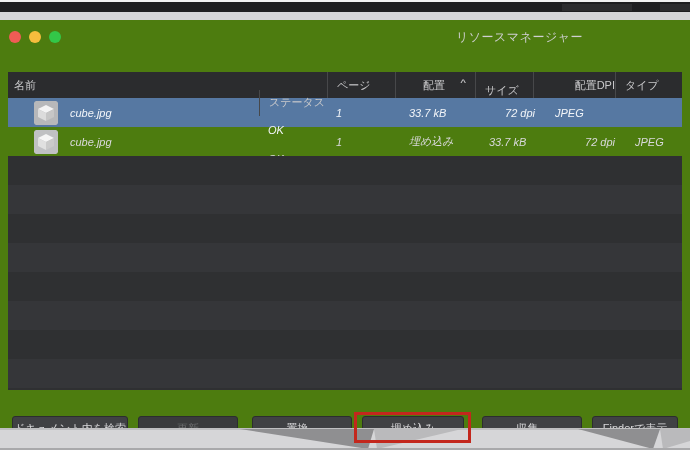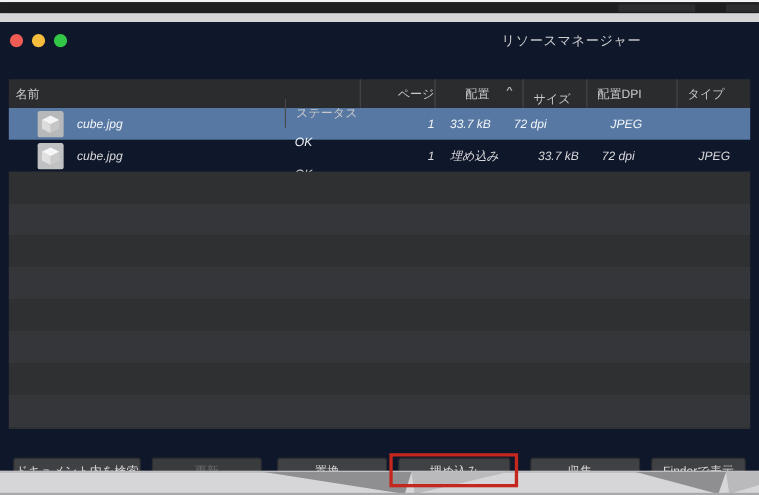--- a/index.html
+++ b/index.html
@@ -7,38 +7,38 @@
   .screen{
     position:relative;width:690px;height:450px;overflow:hidden;
     background:#343538;box-shadow:inset 0 0 0 1px rgba(170,170,170,.65);
   }
   
   .top-edge{position:absolute;left:0;top:0;width:690px;height:2px;background:#f2f2f2;}
   .menu-bar{position:absolute;left:0;top:2px;width:690px;height:10px;background:#1e1e20;}
   .menu-glint{position:absolute;top:2px;height:7px;background:#2c2c2e;}
   .canvas-strip-top{position:absolute;left:0;top:12px;width:690px;height:8px;background:#d5d5d7;}
   
-  .dialog{position:absolute;left:0;top:20px;width:690px;height:408px;background:#0f172a;}
+  .dialog{position:absolute;left:0;top:20px;width:690px;height:408px;background:#4d7c0f;}
   .titlebar{position:absolute;left:0;top:0;width:690px;height:32px;}
   .traffic{position:absolute;top:11px;width:12px;height:12px;border-radius:50%;}
   .t-close{left:9px;background:#f05c55;}
   .t-min{left:29px;background:#f6bd3d;}
   .t-zoom{left:49px;background:#33c748;}
   .win-title{position:absolute;left:456px;top:9px;font-size:12px;color:#cfcfd1;letter-spacing:.5px;white-space:nowrap;}
   
   .table{position:absolute;left:8px;top:52px;width:674px;}
   .thead{position:relative;display:flex;height:26px;background:#2b2c2e;align-items:center;}
   .th{position:relative;height:100%;display:flex;align-items:center;font-size:11px;color:#c9c9cb;padding-left:9px;white-space:nowrap;}
   .th + .th{border-left:1px solid #47484a;}
   .c-name{width:251px;}
   .c-status{width:68px;margin-top:35px;}
-  .c-page{width:68px;justify-content:flex-end;}
+  .c-page{width:68px;}
   .c-place{width:80px;}
   .c-size{width:58px;align-items:flex-end;}
-  .c-dpi{width:82px;}
+  .c-dpi{width:82px;justify-content:flex-end;}
   .c-type{width:67px;align-items:center;}
   .th.c-name{padding-left:6px;}
   .th.c-place{padding-left:27px;}
   .sort-chevron{position:absolute;right:9px;top:5px;font-size:10px;color:#bfbfc1;font-weight:bold;transform:scaleY(.8);}
   .row{display:flex;height:29px;align-items:center;font-size:11px;color:#d9d9db;font-style:italic;}
   .row.selected{background:#5678a2;color:#f2f5f9;}
   .cell{height:100%;display:flex;align-items:center;padding-left:9px;white-space:nowrap;}
   .cell.c-name{padding-left:26px;}
   .cell.c-place{padding-left:14px;}
   .cell.c-size{padding-left:14px;}

